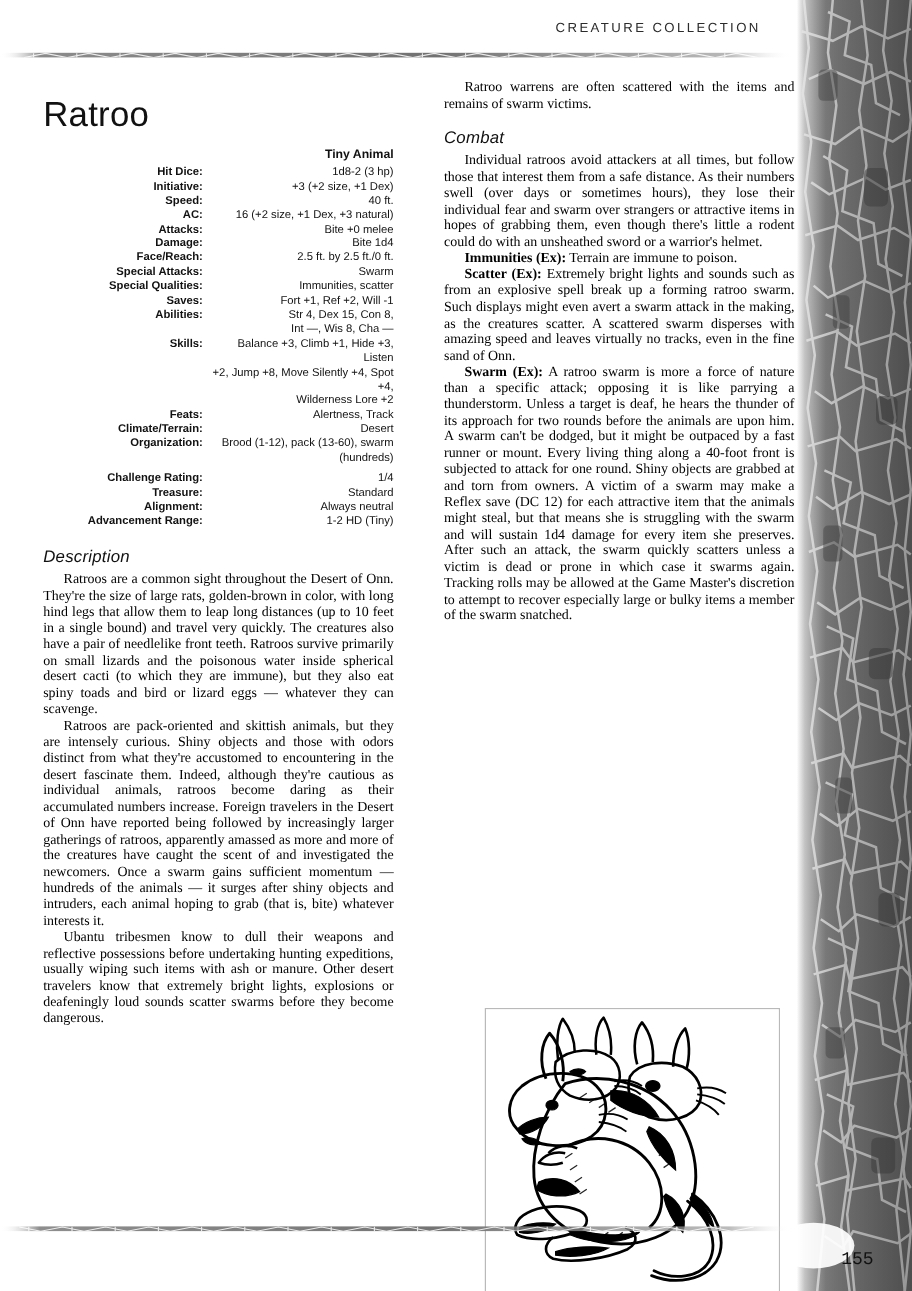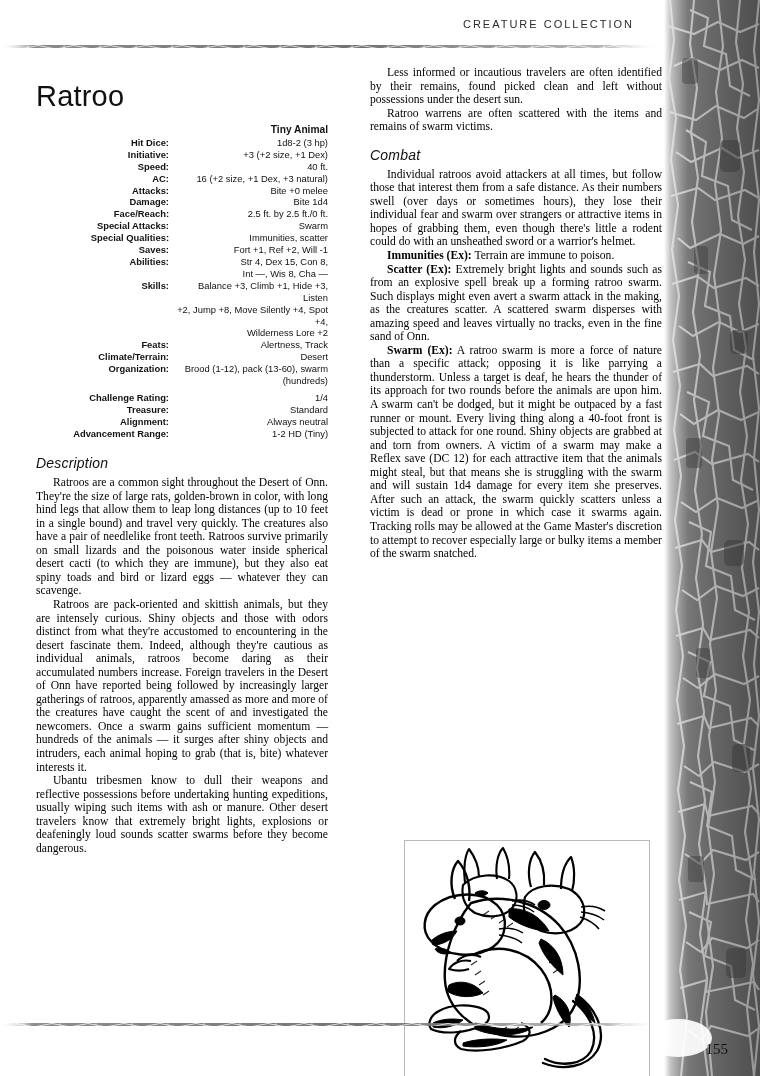--- a/index.html
+++ b/index.html
@@ -100,21 +100,21 @@
     width:246px; height:238px;
     border:1px solid #b9b9b9;
     background:#fff;
     overflow:hidden;
   }
   #illustration svg { display:block; }
 
   
   #page-number {
     position:absolute; right:32px; bottom:18px;
-    font-family:Liberation Serif, serif;
+    font-family:Liberation Mono, monospace;
     font-size:15px; color:#111; font-weight:400;
     z-index:5;
   }
 </style>
 </head>
 <body>
 
 <div id="bark-strip">
   <svg width="100" height="1076" viewBox="0 0 100 1076" aria-hidden="true">
     <defs>
@@ -349,21 +349,20 @@
     <div id="desc-body-left" class="prose">
         <p>Ratroos are a common sight throughout the Desert of Onn. They're the size of large rats, golden-brown in color, with long hind legs that allow them to leap long distances (up to 10 feet in a single bound) and travel very quickly. The creatures also have a pair of needlelike front teeth. Ratroos survive primarily on small lizards and the poisonous water inside spherical desert cacti (to which they are immune), but they also eat spiny toads and bird or lizard eggs — whatever they can scavenge.</p>
         <p>Ratroos are pack-oriented and skittish animals, but they are intensely curious. Shiny objects and those with odors distinct from what they're accustomed to encountering in the desert fascinate them. Indeed, although they're cautious as individual animals, ratroos become daring as their accumulated numbers increase. Foreign travelers in the Desert of Onn have reported being followed by increasingly larger gatherings of ratroos, apparently amassed as more and more of the creatures have caught the scent of and investigated the newcomers. Once a swarm gains sufficient momentum — hundreds of the animals — it surges after shiny objects and intruders, each animal hoping to grab (that is, bite) whatever interests it.</p>
         <p>Ubantu tribesmen know to dull their weapons and reflective possessions before undertaking hunting expeditions, usually wiping such items with ash or manure. Other desert travelers know that extremely bright lights, explosions or deafeningly loud sounds scatter swarms before they become dangerous.</p>
       </div>
   </div>
 
   <div id="col-right">
 
     <div id="desc-body-right" class="prose">
-        <p>Less informed or incautious travelers are often identified by their remains, found picked clean and left without possessions under the desert sun.</p>
         <p>Ratroo warrens are often scattered with the items and remains of swarm victims.</p>
       </div>
 
     <h2 id="combat-head" class="section-head display-head">Combat</h2>
 
     <div id="combat-body" class="prose">
         <p>Individual ratroos avoid attackers at all times, but follow those that interest them from a safe distance. As their numbers swell (over days or sometimes hours), they lose their individual fear and swarm over strangers or attractive items in hopes of grabbing them, even though there's little a rodent could do with an unsheathed sword or a warrior's helmet.</p>
         <p><span class="ability">Immunities (Ex):</span><span> Terrain are immune to poison.</span></p>
         <p><span class="ability">Scatter (Ex):</span><span> Extremely bright lights and sounds such as from an explosive spell break up a forming ratroo swarm. Such displays might even avert a swarm attack in the making, as the creatures scatter. A scattered swarm disperses with amazing speed and leaves virtually no tracks, even in the fine sand of Onn.</span></p>
         <p><span class="ability">Swarm (Ex):</span><span> A ratroo swarm is more a force of nature than a specific attack; opposing it is like parrying a thunderstorm. Unless a target is deaf, he hears the thunder of its approach for two rounds before the animals are upon him. A swarm can't be dodged, but it might be outpaced by a fast runner or mount. Every living thing along a 40-foot front is subjected to attack for one round. Shiny objects are grabbed at and torn from owners. A victim of a swarm may make a Reflex save (DC 12) for each attractive item that the animals might steal, but that means she is struggling with the swarm and will sustain 1d4 damage for every item she preserves. After such an attack, the swarm quickly scatters unless a victim is dead or prone in which case it swarms again. Tracking rolls may be allowed at the Game Master's discretion to attempt to recover especially large or bulky items a member of the swarm snatched.</span></p>

